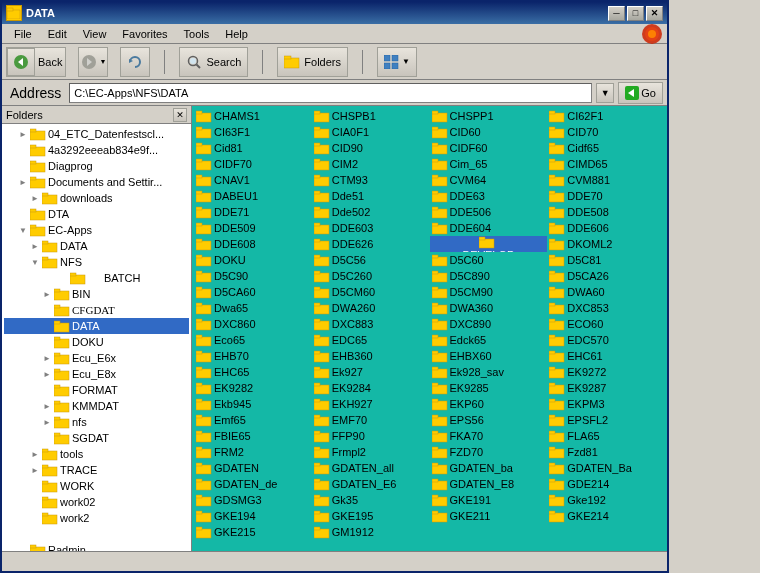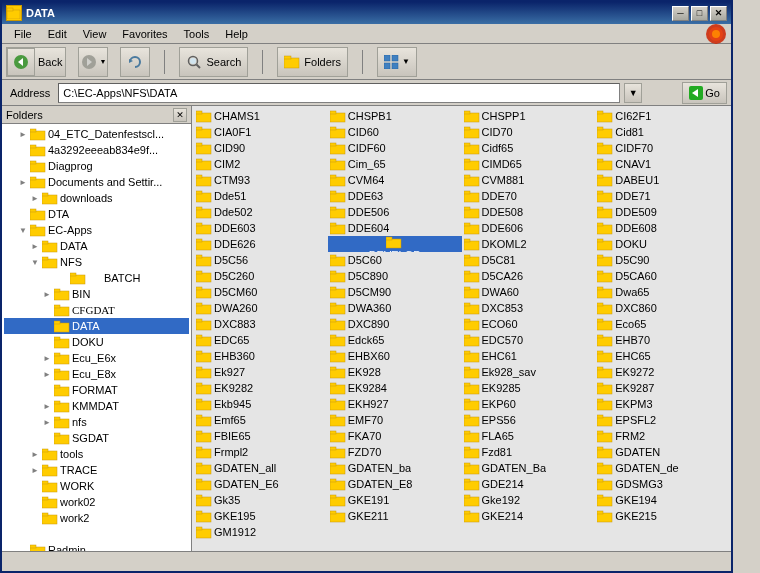--- a/index.html
+++ b/index.html
@@ -7,21 +7,21 @@
       font-family: 'Tahoma', 'Arial', sans-serif;
       font-size: 11px;
       background: #d4d0c8;
       width: 760px;
       height: 573px;
       overflow: hidden;
     }
 
     
     .window {
-      width: 733px;
+      width: 669px;
       height: 573px;
       border: 2px solid #0a246a;
       display: flex;
       flex-direction: column;
       background: #d4d0c8;
     }
 
     .title-bar {
       background: linear-gradient(to bottom, #0a246a, #3a6ea5);
       color: white;
@@ -150,21 +150,21 @@
       height: 26px;
       display: flex;
       align-items: center;
       padding: 2px 4px;
       border-bottom: 1px solid #808080;
       gap: 4px;
       flex-shrink: 0;
     }
 
     .address-label {
-      font-size: 11px;
+      font-size: 14px;
       padding: 0 4px;
     }
 
     .address-input {
       flex: 1;
       height: 20px;
       border: 1px solid #808080;
       border-top-color: #606060;
       border-left-color: #606060;
       background: white;
@@ -281,21 +281,21 @@
       align-items: center;
     }
 
     .tree-label {
       font-size: 11px;
     }
 
     
     .files-area {
       flex: 1;
-      background: #e5e5e5;
+      background: #14b8a6;
       overflow-y: auto;
       overflow-x: hidden;
       padding: 2px;
       text-align: center;
     }
 
     .files-grid {
       display: grid;
       grid-template-columns: repeat(4, 1fr);
       grid-auto-rows: 16px;
@@ -455,21 +455,21 @@
         <rect x="8" y="8" width="6" height="6" fill="#4080c0" stroke="#2060a0" stroke-width="0.5"></rect>
       </svg>
       <span style="font-size:8px;">▼</span>
     </div>
   </div>
 
   <div class="address-bar">
     <span class="address-label">Address</span>
     <input class="address-input" type="text" value="C:\EC-Apps\NFS\DATA" style="">
     <div class="address-dropdown">▼</div>
-    <div style="display:flex;align-items:center;gap:0;margin-left:36px;">
+    <div style="display:flex;align-items:center;gap:0;">
       <div class="address-go-btn">
         <svg width="14" height="14" viewBox="0 0 14 14">
           <rect width="14" height="14" fill="#22aa22" rx="2"></rect>
           <polygon points="3,7 9,3 9,11" fill="white"></polygon>
         </svg>
         <span>Go</span>
       </div>
     </div>
   </div>
 
@@ -772,20 +772,27 @@
     <rect x="0" y="3" width="15" height="9" fill="#ffcc00" stroke="#c8960c" stroke-width="0.5"></rect>
     <rect x="0" y="1" width="6" height="3" fill="#ffcc00" stroke="#c8960c" stroke-width="0.5"></rect>
   </svg>
             <span class="file-label">CI62F1</span>
           </div>
           <div class="file-item">
             <svg class="file-folder-icon" viewBox="0 0 16 13">
     <rect x="0" y="3" width="15" height="9" fill="#ffcc00" stroke="#c8960c" stroke-width="0.5"></rect>
     <rect x="0" y="1" width="6" height="3" fill="#ffcc00" stroke="#c8960c" stroke-width="0.5"></rect>
   </svg>
+            <span class="file-label">CI63F1</span>
+          </div>
+          <div class="file-item">
+            <svg class="file-folder-icon" viewBox="0 0 16 13">
+    <rect x="0" y="3" width="15" height="9" fill="#ffcc00" stroke="#c8960c" stroke-width="0.5"></rect>
+    <rect x="0" y="1" width="6" height="3" fill="#ffcc00" stroke="#c8960c" stroke-width="0.5"></rect>
+  </svg>
             <span class="file-label">CIA0F1</span>
           </div>
           <div class="file-item">
             <svg class="file-folder-icon" viewBox="0 0 16 13">
     <rect x="0" y="3" width="15" height="9" fill="#ffcc00" stroke="#c8960c" stroke-width="0.5"></rect>
     <rect x="0" y="1" width="6" height="3" fill="#ffcc00" stroke="#c8960c" stroke-width="0.5"></rect>
   </svg>
             <span class="file-label">CID60</span>
           </div>
           <div class="file-item">
@@ -1199,27 +1206,20 @@
     <rect x="0" y="3" width="15" height="9" fill="#ffcc00" stroke="#c8960c" stroke-width="0.5"></rect>
     <rect x="0" y="1" width="6" height="3" fill="#ffcc00" stroke="#c8960c" stroke-width="0.5"></rect>
   </svg>
             <span class="file-label">Ek927</span>
           </div>
           <div class="file-item">
             <svg class="file-folder-icon" viewBox="0 0 16 13">
     <rect x="0" y="3" width="15" height="9" fill="#ffcc00" stroke="#c8960c" stroke-width="0.5"></rect>
     <rect x="0" y="1" width="6" height="3" fill="#ffcc00" stroke="#c8960c" stroke-width="0.5"></rect>
   </svg>
-            <span class="file-label">EK928</span>
-          </div>
-          <div class="file-item">
-            <svg class="file-folder-icon" viewBox="0 0 16 13">
-    <rect x="0" y="3" width="15" height="9" fill="#ffcc00" stroke="#c8960c" stroke-width="0.5"></rect>
-    <rect x="0" y="1" width="6" height="3" fill="#ffcc00" stroke="#c8960c" stroke-width="0.5"></rect>
-  </svg>
             <span class="file-label">Ek928_sav</span>
           </div>
           <div class="file-item">
             <svg class="file-folder-icon" viewBox="0 0 16 13">
     <rect x="0" y="3" width="15" height="9" fill="#ffcc00" stroke="#c8960c" stroke-width="0.5"></rect>
     <rect x="0" y="1" width="6" height="3" fill="#ffcc00" stroke="#c8960c" stroke-width="0.5"></rect>
   </svg>
             <span class="file-label">EK9272</span>
           </div>
           <div class="file-item">
@@ -1305,20 +1305,27 @@
     <rect x="0" y="1" width="6" height="3" fill="#ffcc00" stroke="#c8960c" stroke-width="0.5"></rect>
   </svg>
             <span class="file-label">EPSFL2</span>
           </div>
           <div class="file-item">
             <svg class="file-folder-icon" viewBox="0 0 16 13">
     <rect x="0" y="3" width="15" height="9" fill="#ffcc00" stroke="#c8960c" stroke-width="0.5"></rect>
     <rect x="0" y="1" width="6" height="3" fill="#ffcc00" stroke="#c8960c" stroke-width="0.5"></rect>
   </svg>
             <span class="file-label">FBIE65</span>
+          </div>
+          <div class="file-item">
+            <svg class="file-folder-icon" viewBox="0 0 16 13">
+    <rect x="0" y="3" width="15" height="9" fill="#ffcc00" stroke="#c8960c" stroke-width="0.5"></rect>
+    <rect x="0" y="1" width="6" height="3" fill="#ffcc00" stroke="#c8960c" stroke-width="0.5"></rect>
+  </svg>
+            <span class="file-label">FFP90</span>
           </div>
           <div class="file-item">
             <svg class="file-folder-icon" viewBox="0 0 16 13">
     <rect x="0" y="3" width="15" height="9" fill="#ffcc00" stroke="#c8960c" stroke-width="0.5"></rect>
     <rect x="0" y="1" width="6" height="3" fill="#ffcc00" stroke="#c8960c" stroke-width="0.5"></rect>
   </svg>
             <span class="file-label">FKA70</span>
           </div>
           <div class="file-item">
             <svg class="file-folder-icon" viewBox="0 0 16 13">

